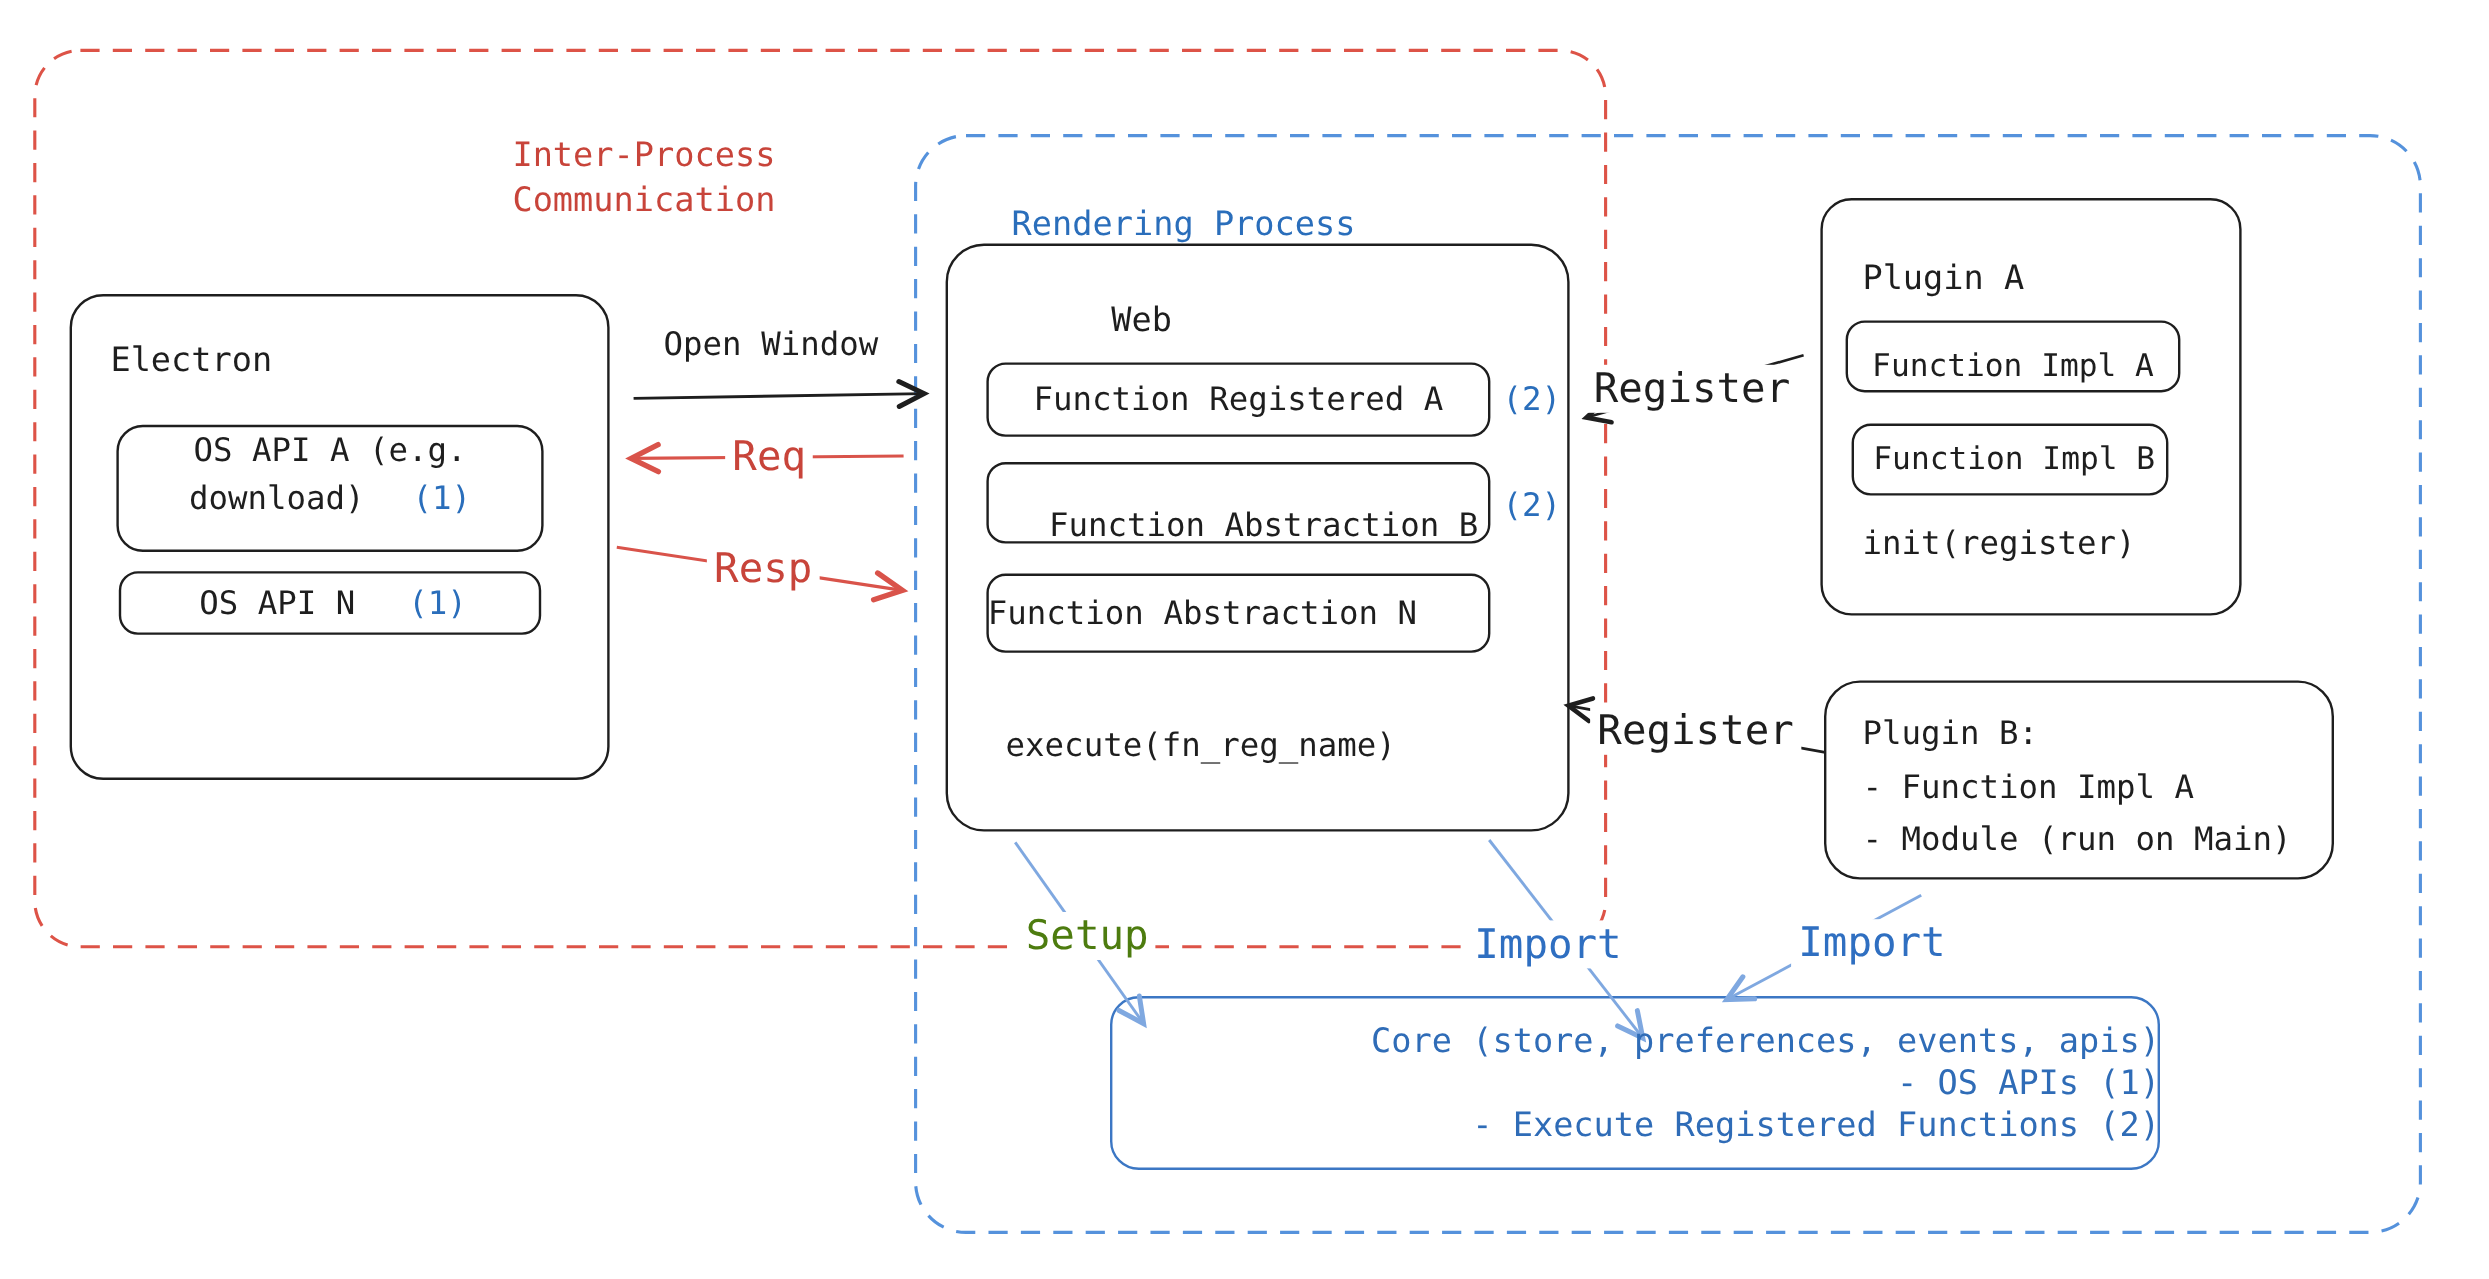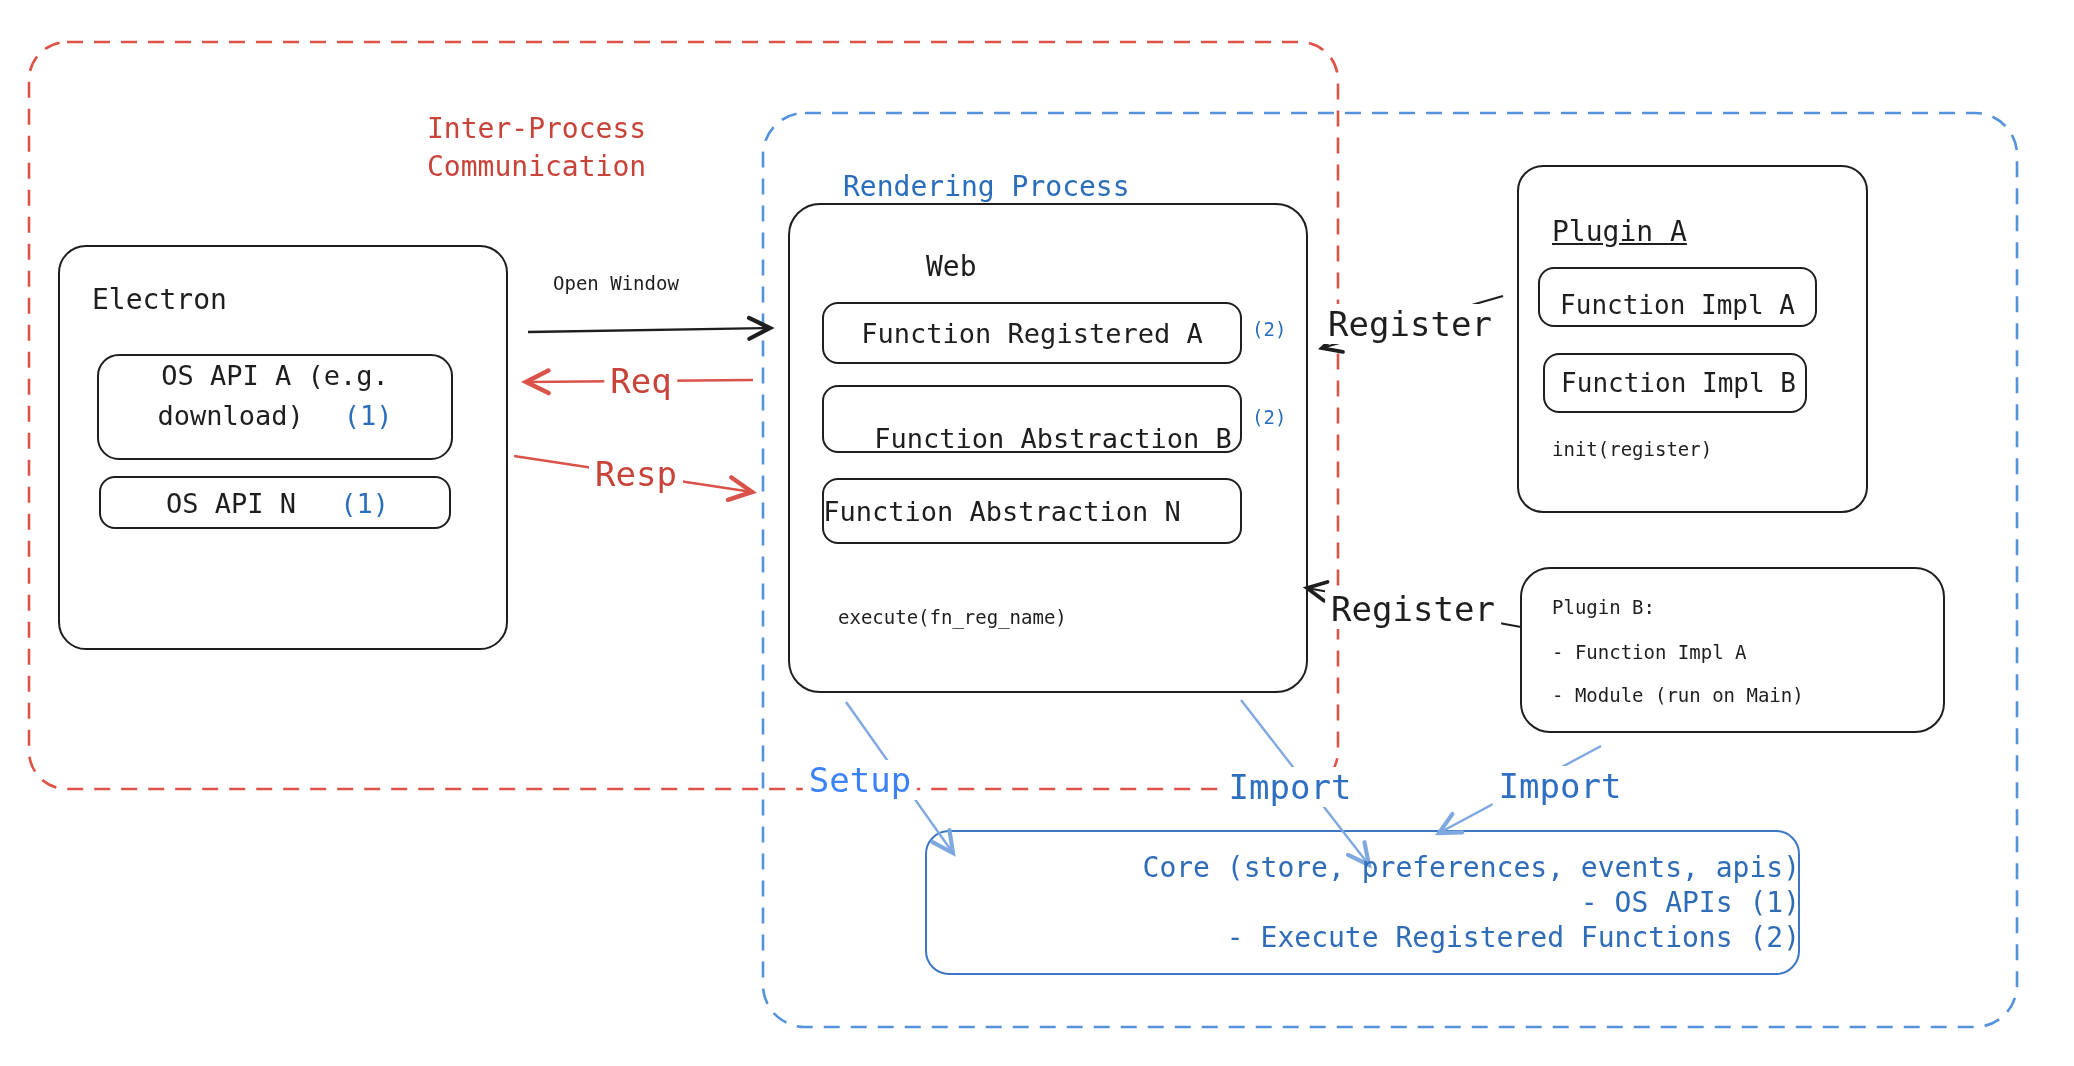--- a/index.html
+++ b/index.html
@@ -13,21 +13,21 @@
   }
   .layer{position:absolute;left:0;top:0;width:2074px;height:1066px;}
   svg.layer{pointer-events:none;}
   .box{
     position:absolute;
     border:2.5px solid #1e1e1e;
     background:transparent;
     box-sizing:border-box;
   }
   .bluebox{border:2px solid #3c77c4;}
-  .txt{position:absolute;white-space:pre;font-size:19px;line-height:1.2;}
+  .txt{position:absolute;white-space:pre;font-size:27px;line-height:1.2;}
   .hdr{font-size:28px;}
   .center-txt{
     position:absolute;display:flex;align-items:center;justify-content:center;
     text-align:center;font-size:27px;white-space:pre;
   }
   .badge{color:#2a6ebb;}
   .red-txt{color:#c8443a;}
   .blue-txt{color:#2a6ebb;}
   .arrow-label{
     position:absolute;transform:translate(-50%,-50%);
@@ -97,37 +97,37 @@
   <div class="center-txt" style="left:101px;top:488px;width:353px;align-items:flex-end;"><span>OS API N</span><span style="width:44px;display:inline-block;"></span><span class="badge">(1)</span></div>
 
   <div class="txt hdr" style="left:926px;top:250px;">Web</div>
   <div class="center-txt" style="left:822px;top:302px;width:420px;height:62px;">Function Registered A</div>
   <div class="txt badge" style="left:1252px;top:318px;">(2)</div>
   <div class="center-txt" style="left:822px;top:385px;width:462px;height:68px;margin-top:19px;">Function Abstraction B</div>
   <div class="txt badge" style="left:1252px;top:406px;">(2)</div>
   <div class="center-txt" style="left:822px;top:478px;width:360px;height:66px;">Function Abstraction N</div>
   <div class="txt" style="left:838px;top:606px;">execute(fn_reg_name)</div>
 
-  <div class="txt hdr" style="left:1552px;top:215px;text-decoration:underline;">Plugin A</div>
+  <div class="txt hdr" style="left:1552px;top:215px;">Plugin A</div>
   <div class="center-txt" style="left:1538px;top:267px;width:279px;height:76px;font-size:26px;">Function Impl A</div>
   <div class="center-txt" style="left:1543px;top:353px;width:271px;height:60px;font-size:26px;">Function Impl B</div>
   <div class="txt" style="left:1552px;top:438px;">init(register)</div>
 
   <div class="txt" style="left:1552px;top:596px;">Plugin B:</div>
   <div class="txt" style="left:1552px;top:641px;">- Function Impl A</div>
   <div class="txt" style="left:1552px;top:684px;">- Module (run on Main)</div>
 
   <div class="core-text">
     <span>Core (store, preferences, events, apis)</span>
     <span>- OS APIs (1)</span>
     <span>- Execute Registered Functions (2)</span>
   </div>
 
   <div class="txt" style="left:553px;top:272px;">Open Window</div>
   <div class="arrow-label red-txt" style="left:641px;top:381px;">Req</div>
   <div class="arrow-label red-txt" style="left:636px;top:474px;">Resp</div>
   <div class="arrow-label" style="left:1410px;top:324px;">Register</div>
   <div class="arrow-label" style="left:1413px;top:609px;">Register</div>
-  <div class="arrow-label" style="left:860px;top:780px;color:#3b82f6;">Setup</div>
+  <div class="arrow-label" style="left:906px;top:780px;color:#4d7c0f;">Setup</div>
   <div class="arrow-label" style="left:1290px;top:787px;color:#2f6fc1;">Import</div>
   <div class="arrow-label" style="left:1560px;top:786px;color:#2f6fc1;">Import</div>
 
 </div>
 
 </body></html>

